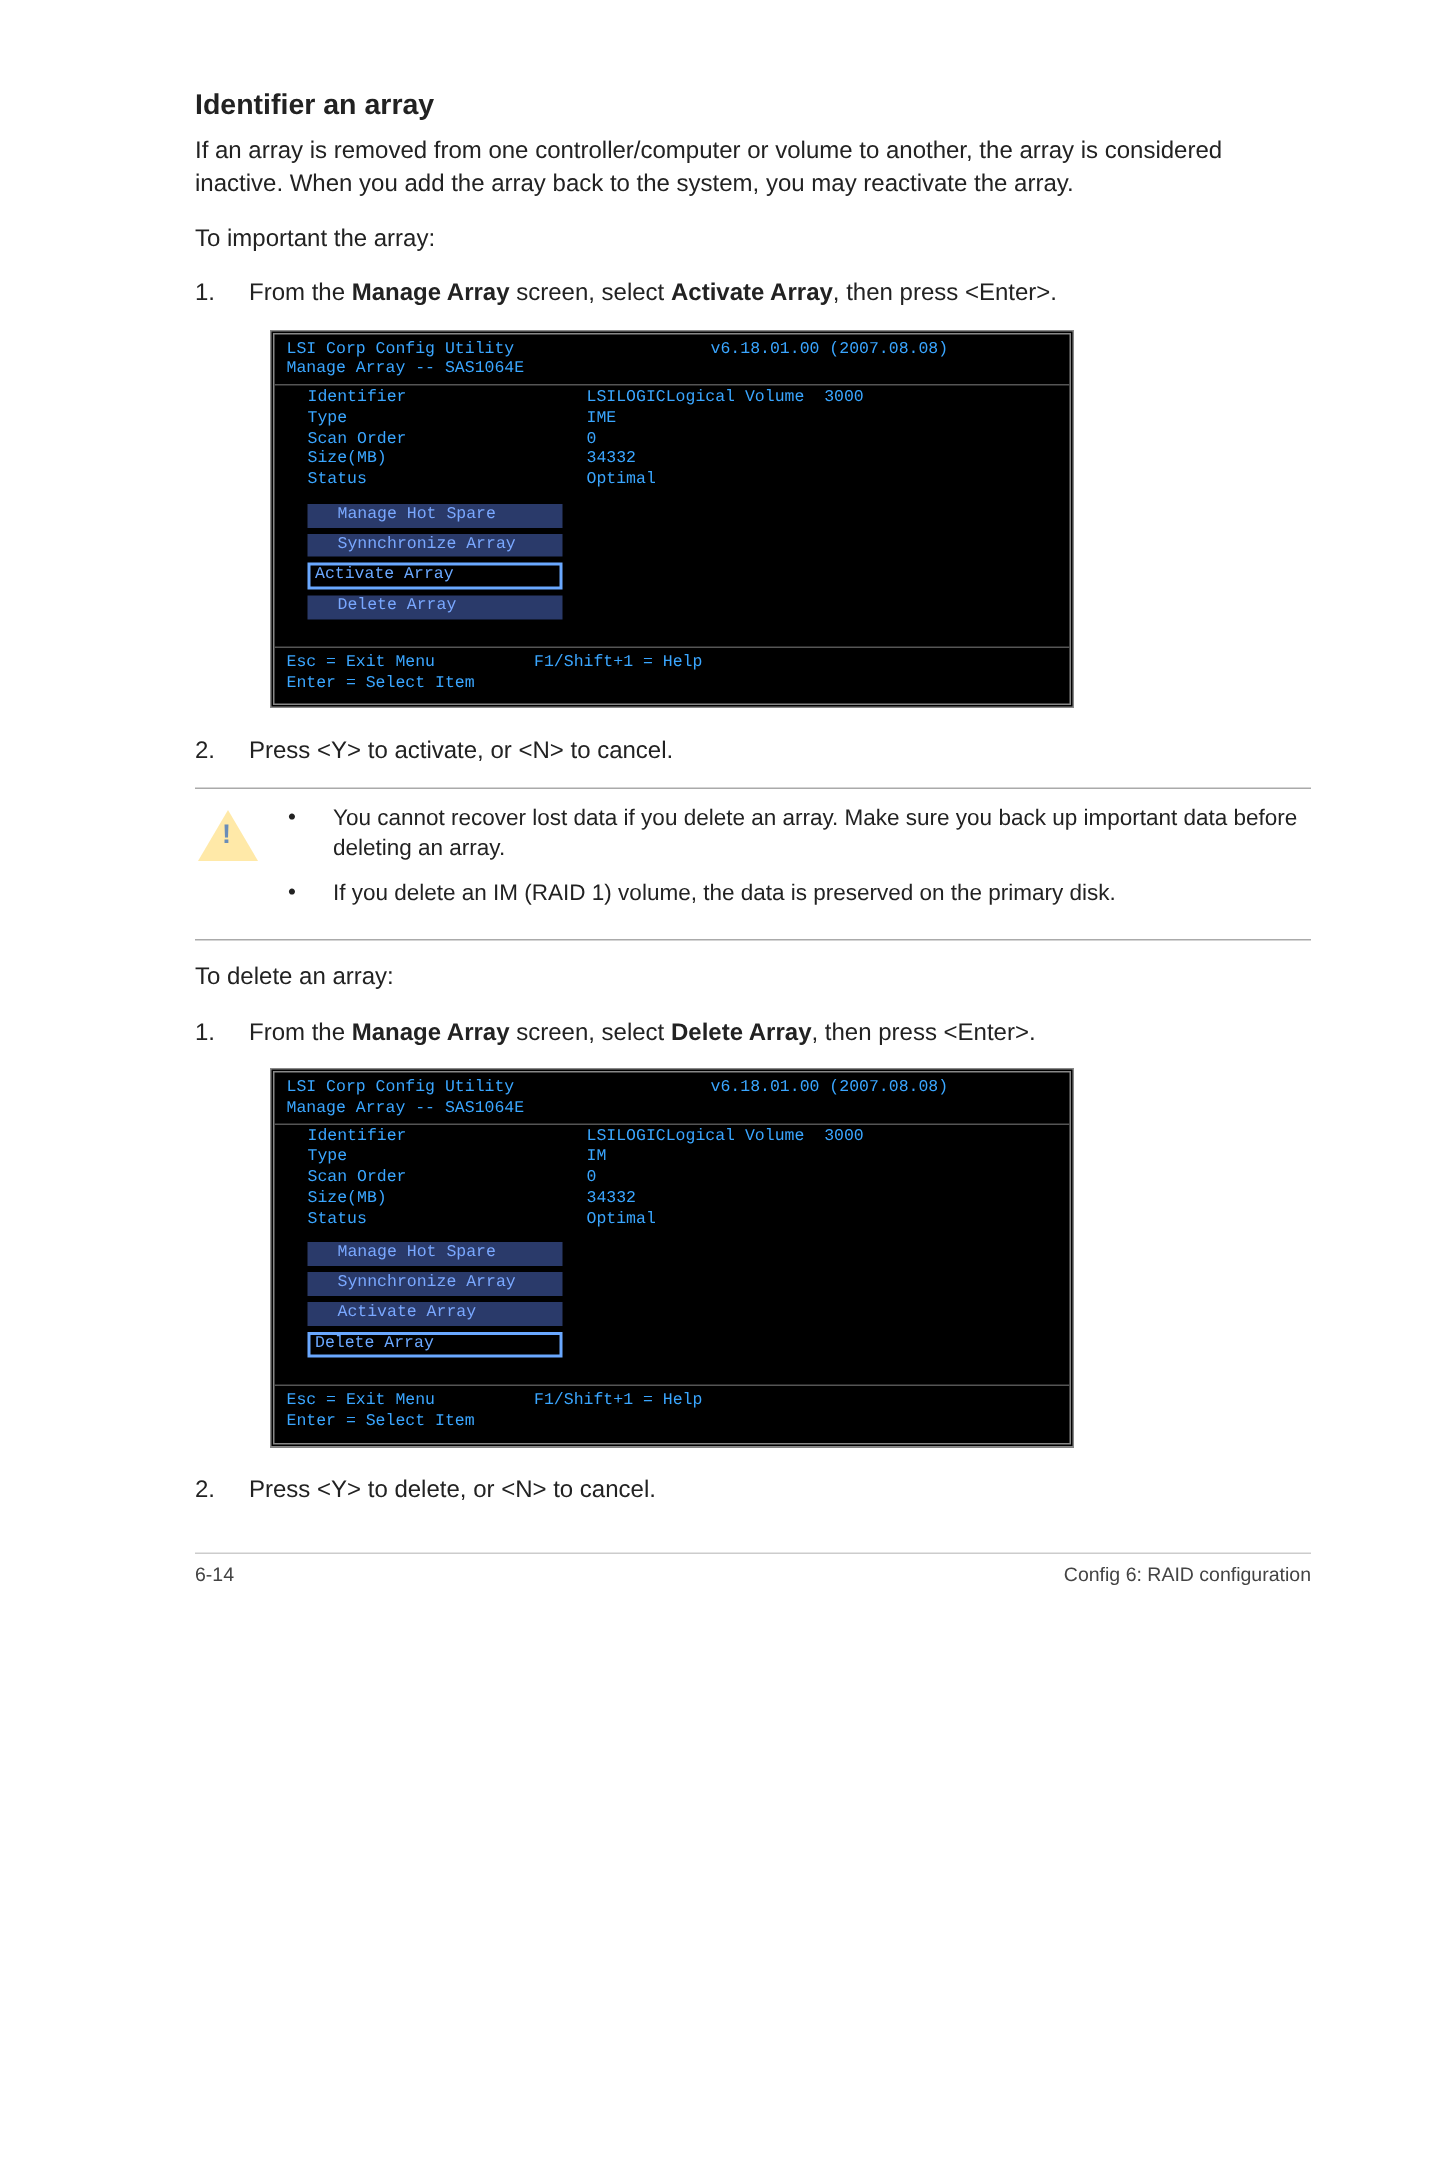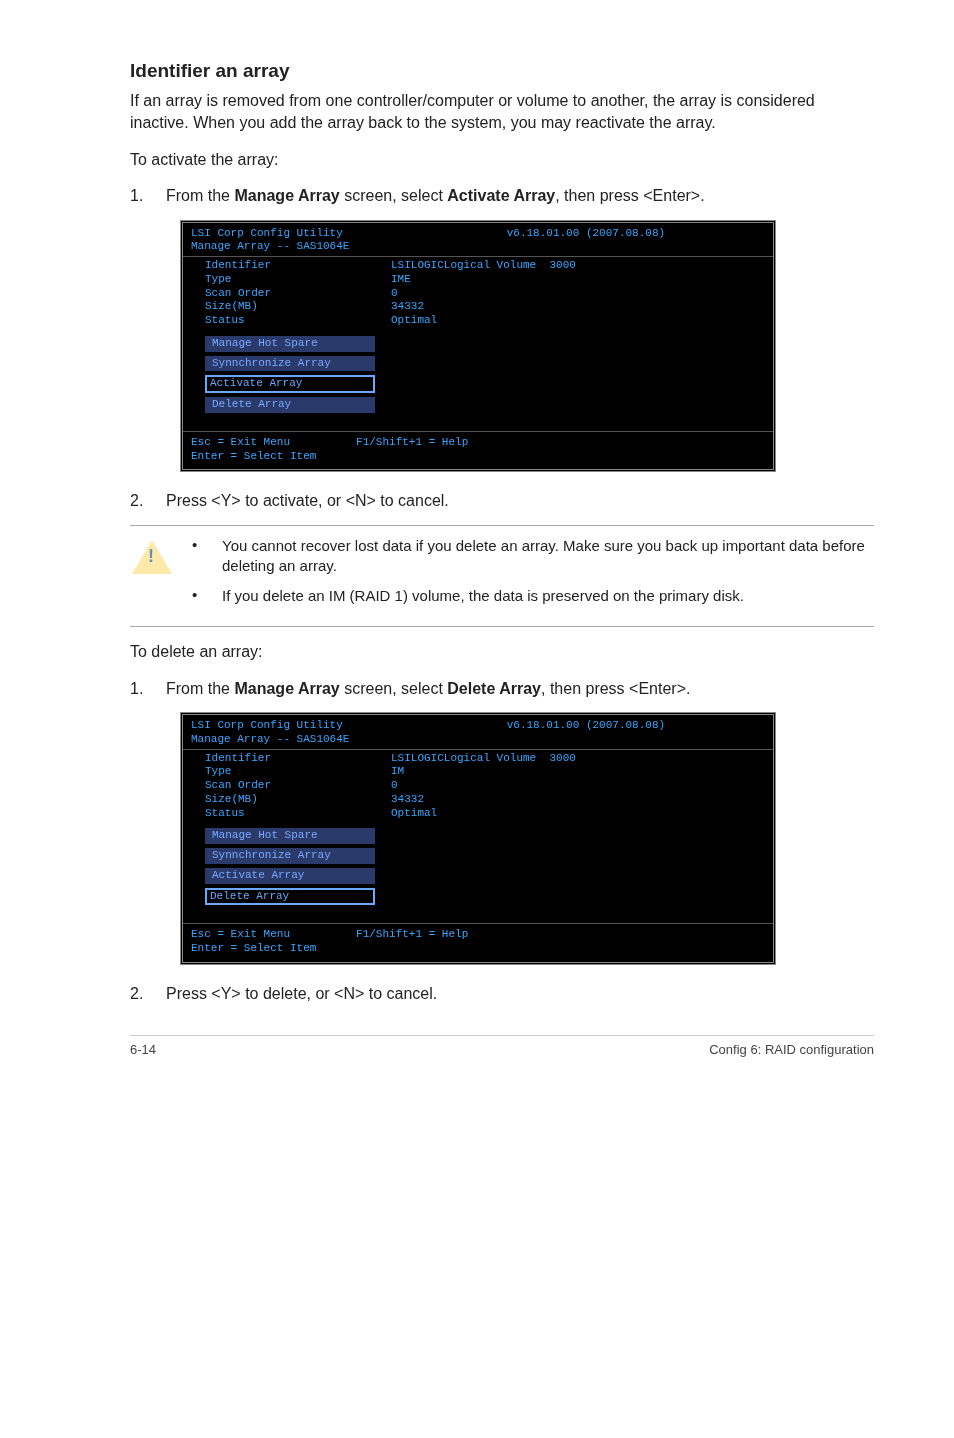--- a/index.html
+++ b/index.html
@@ -6,38 +6,38 @@
   html, body { width: 954px; background: #fff; font-family: Arial, Helvetica, sans-serif; color: #222; }
   .page { padding: 60px 80px 40px 130px; }
   h3.section { font-size: 19px; font-weight: bold; margin-bottom: 8px; }
   p.body { font-size: 16px; line-height: 1.4; margin-bottom: 14px; }
   .step { display: flex; font-size: 16px; line-height: 1.4; margin: 10px 0 12px 0; }
   .step .num { width: 36px; flex-shrink: 0; }
   .step .txt { flex: 1; }
   strong { font-weight: bold; }
 
   .bios {
-    width: 596px;
+    width: 536px;
     margin: 4px 0 18px 50px;
     border: 3px double #888;
     background: #000;
     color: #3aa6ff;
     font-family: "Courier New", monospace;
     font-size: 11px;
     line-height: 1.25;
   }
   .bios-title { display: flex; padding: 4px 8px 2px 8px; }
   .bios-title .left { flex: 0 0 55%; }
   .bios-title .right { flex: 1; color: #3aa6ff; }
   .bios-body { padding: 2px 8px 8px 8px; border-top: 1px solid #555; border-bottom: 1px solid #555; }
   .bios-row { display: flex; }
   .bios-row .k { width: 200px; padding-left: 14px; white-space: pre; }
   .bios-row .v { flex: 1; white-space: pre; }
   .bios-menu { margin: 8px 0 6px 14px; }
-  .bios-menu .item { display: inline-block; width: 170px; padding: 1px 7px; margin-bottom: 4px; }
+  .bios-menu .item { display: inline-block; width: 170px; padding: 1px 20px; margin-bottom: 4px; }
   .bios-menu .dim { background: #2a3a6a; color: #7aa8ff; }
   .bios-menu .sel { border: 2px solid #6aa8ff; color: #6aa8ff; padding: 0 3px; }
   .bios-foot { padding: 4px 8px 6px 8px; white-space: pre; }
 
   .warn-wrap { display: flex; gap: 18px; margin: 8px 0 14px 0; border-top: 1px solid #aaa; border-bottom: 1px solid #aaa; padding: 10px 0 10px 0; }
   .warn-icon { width: 44px; position: relative; flex-shrink: 0; padding-top: 4px; }
   .tri {
     width: 0; height: 0; border-left: 20px solid transparent; border-right: 20px solid transparent;
     border-bottom: 34px solid #ffe9a8; position: relative; margin-left: 2px;
   }
@@ -54,21 +54,21 @@
 
   .footer { display: flex; justify-content: space-between; font-size: 13px; color: #444; margin-top: 30px; border-top: 1px solid #ccc; padding-top: 6px; }
 </style>
 </head>
 <body>
 
 <div class="page">
 
   <h3 class="section">Identifier an array</h3>
   <p class="body">If an array is removed from one controller/computer or volume to another, the array is considered inactive. When you add the array back to the system, you may reactivate the array.</p>
-  <p class="body">To activate the array:</p>
+  <p class="body">To important the array:</p>
 
   <div class="step">
     <div class="num">1.</div>
     <div class="txt">
       <span>From the </span><strong>Manage Array</strong><span> screen, select </span><strong>Activate Array</strong><span>, then press &lt;Enter&gt;.</span>
     </div>
   </div>
 
   <div class="bios">
     <div class="bios-title">

